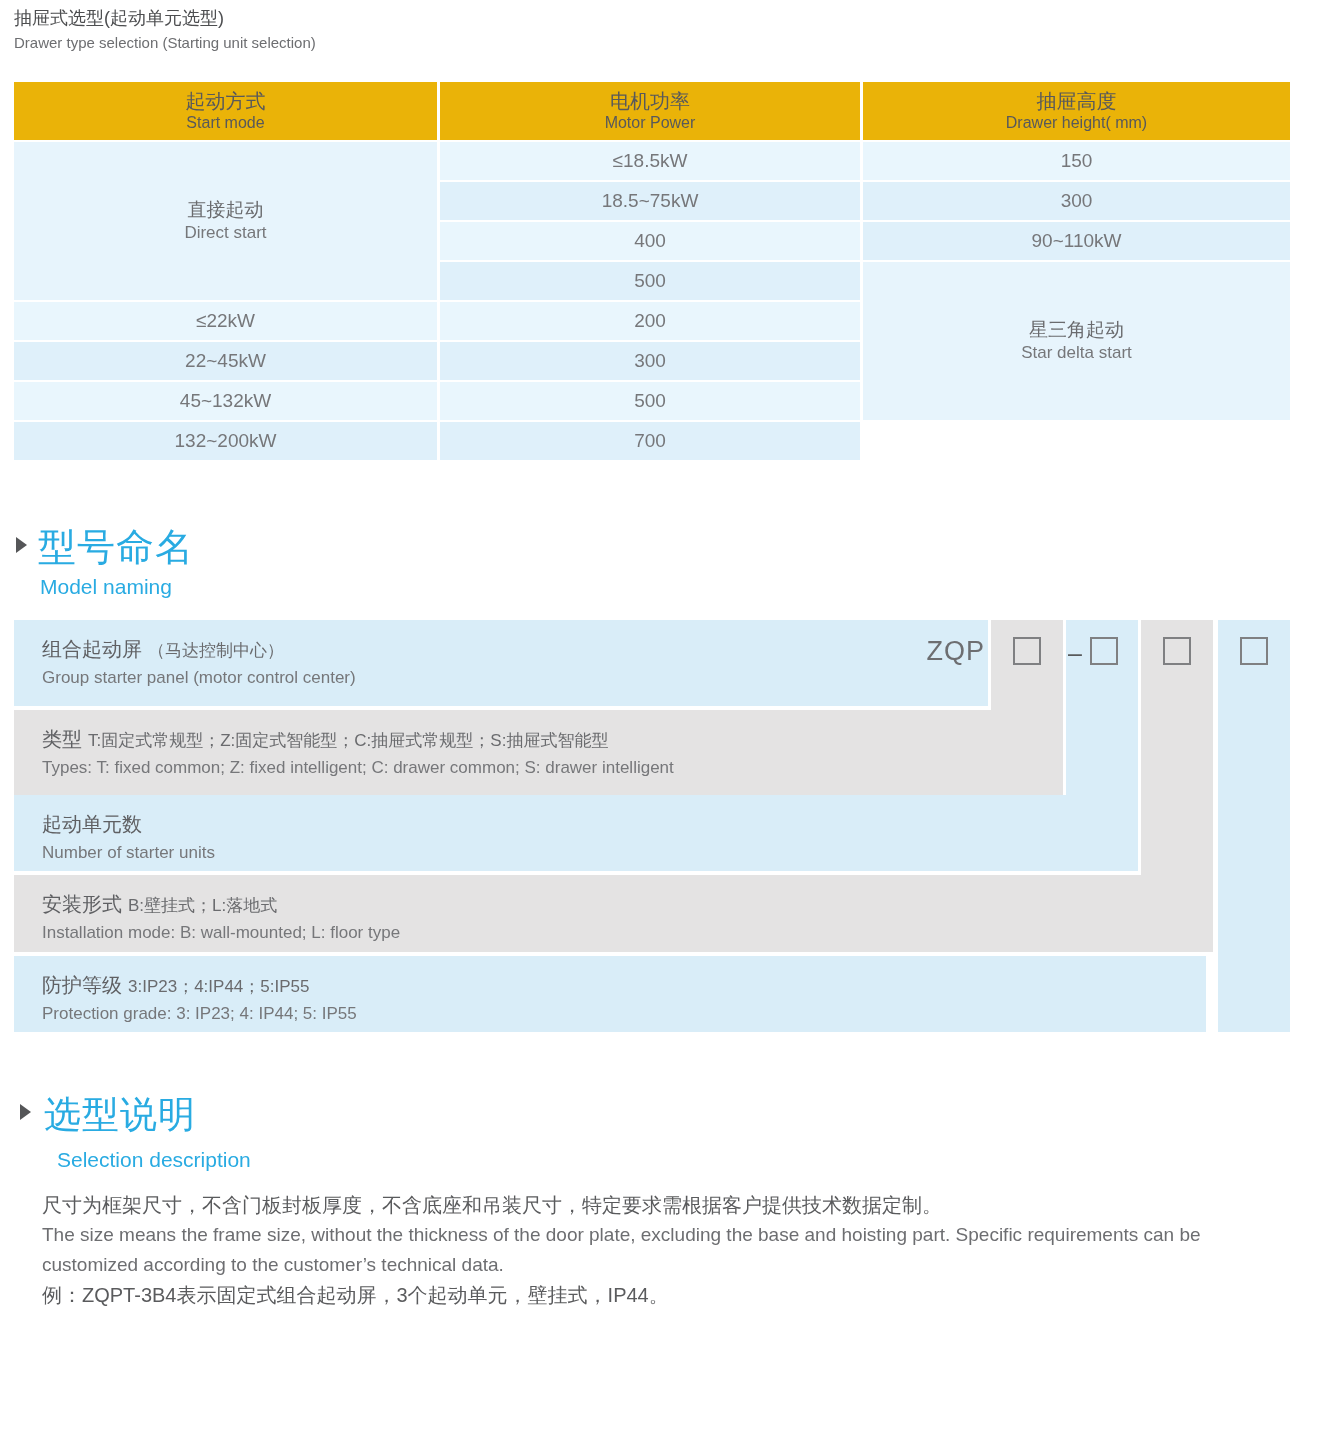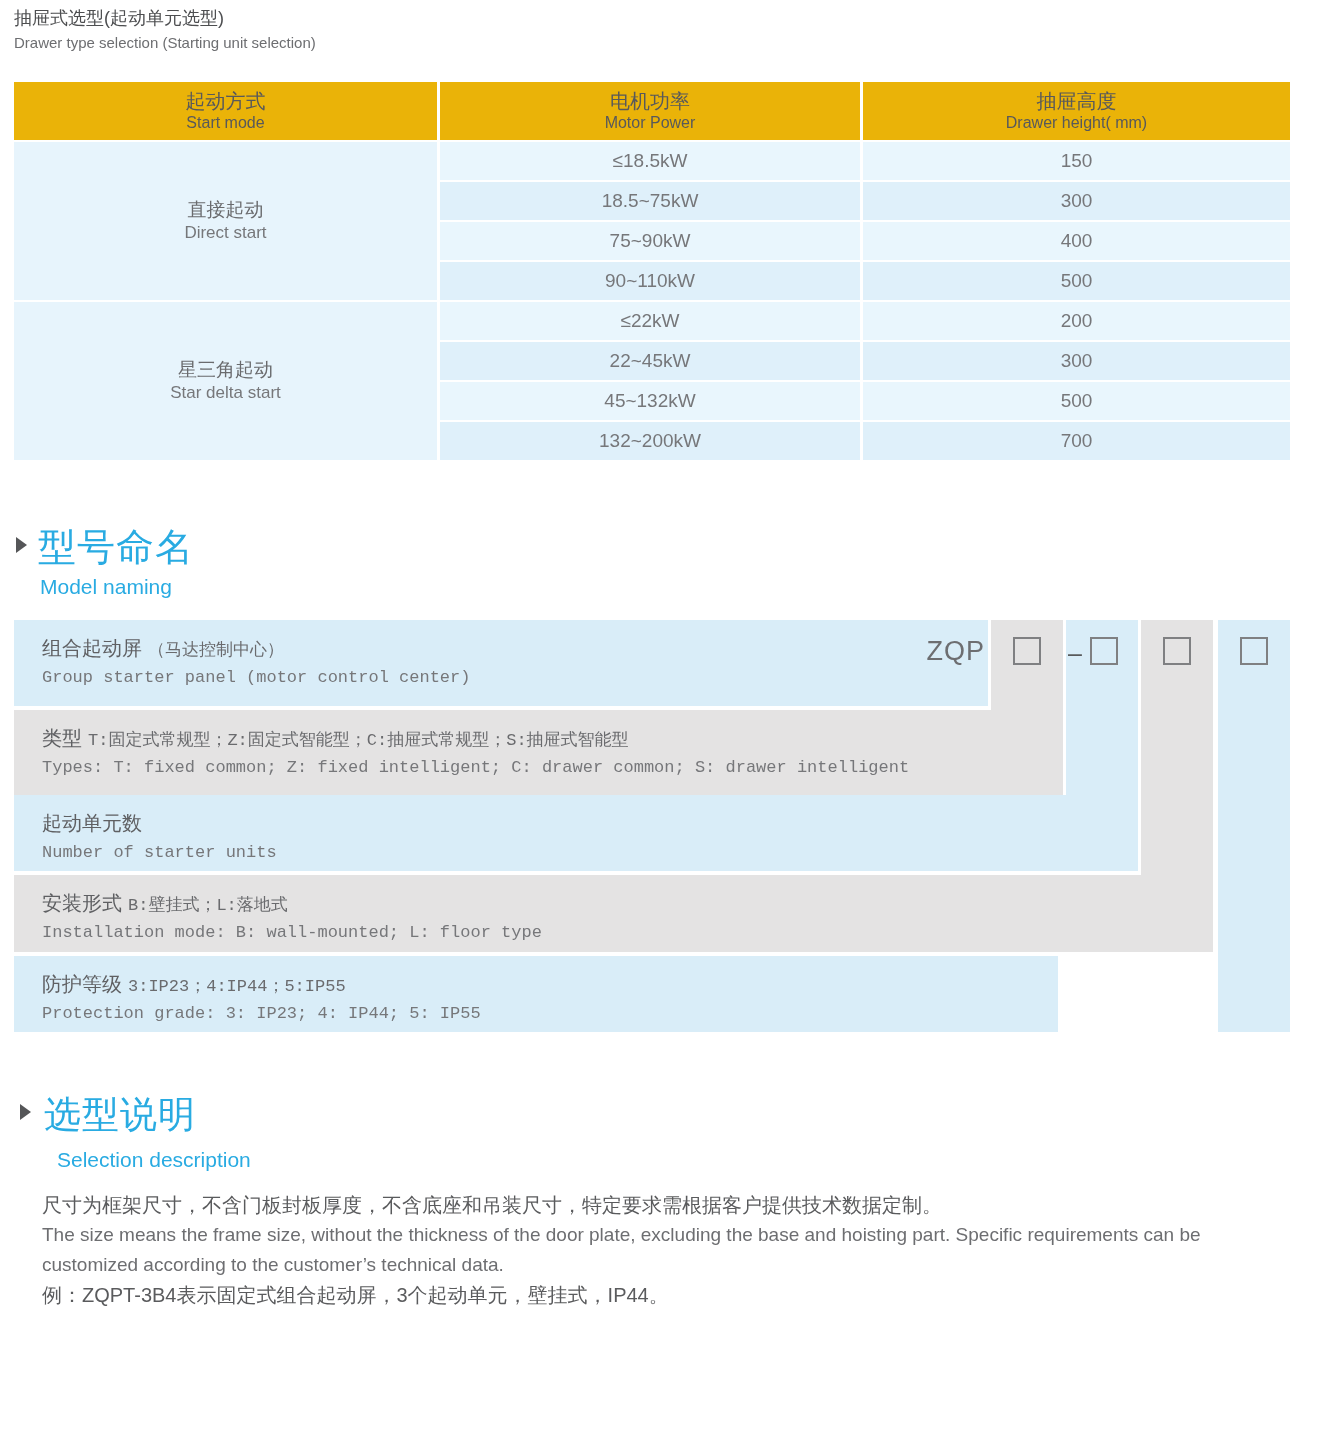--- a/index.html
+++ b/index.html
@@ -37,26 +37,26 @@
 
   
   .diagram{left:14px;top:620px;width:1276px;height:412px;}
   .mrow,.strip{position:absolute;}
   .mblue{background:#d9edf8;}
   .mgray{background:#e4e3e3;}
   .r0{top:0;height:86px;width:974px;left:0;}
   .r1{top:90px;height:104px;width:1049px;left:0;}
   .r2{top:175px;height:76px;width:1112px;left:0;}
   .r3{top:255px;height:77px;width:1199px;left:0;}
-  .r4{top:336px;height:76px;width:1044px;left:0;}
+  .r4{top:336px;height:76px;width:1192px;left:0;}
   .s1{left:977px;top:0;width:72px;height:171px;}
   .s2{left:1052px;top:0;width:72px;height:251px;}
   .s3{left:1127px;top:0;width:72px;height:332px;}
   .s4{left:1204px;top:0;width:72px;height:412px;}
-  .mrow .txt{padding:14px 0 0 28px;line-height:1.55;font-family:Liberation Mono, monospace;}
+  .mrow .txt{padding:14px 0 0 28px;line-height:1.55;}
   .mrow .term{font-size:20px;color:#5f6063;}
   .mrow .sub{font-size:17px;color:#6a6b6e;margin-left:6px;}
   .mrow .en{font-size:17px;color:#76777a;}
   .zqp{position:absolute;left:880px;top:16px;width:91px;text-align:right;
        font-size:27px;color:#6d6e71;letter-spacing:1px;}
   .dbox{position:absolute;top:17px;width:24px;height:24px;border:2px solid #7f8082;}
   .b1{left:999px;} .b2{left:1076px;} .b3{left:1149px;} .b4{left:1226px;}
   .dash{position:absolute;left:1054px;top:19px;font-size:25px;color:#58595b;}
 
   
@@ -89,21 +89,20 @@
   <div class="tbody">
 
     <div class="mode-cell">
       <span class="zh">直接起动</span>
       <span class="en">Direct start</span>
     </div>
     <div class="cell rA">≤18.5kW</div>
     <div class="cell rA">150</div>
     <div class="cell rB">18.5~75kW</div>
     <div class="cell rB">300</div>
-    <div class="cell rA">75~90kW</div>
     <div class="cell rA">400</div>
     <div class="cell rB">90~110kW</div>
     <div class="cell rB">500</div>
 
     <div class="mode-cell">
       <span class="zh">星三角起动</span>
       <span class="en">Star delta start</span>
     </div>
     <div class="cell rA">≤22kW</div>
     <div class="cell rA">200</div>

